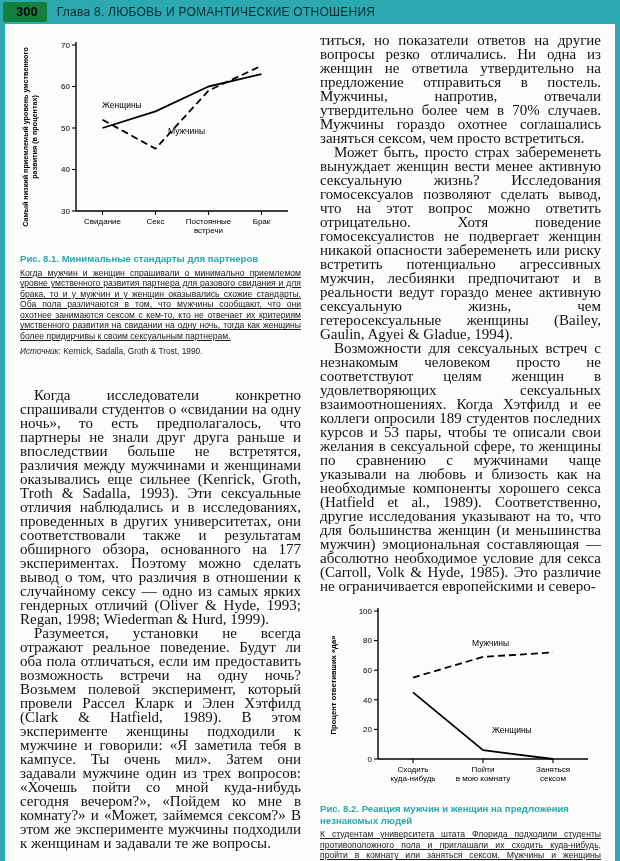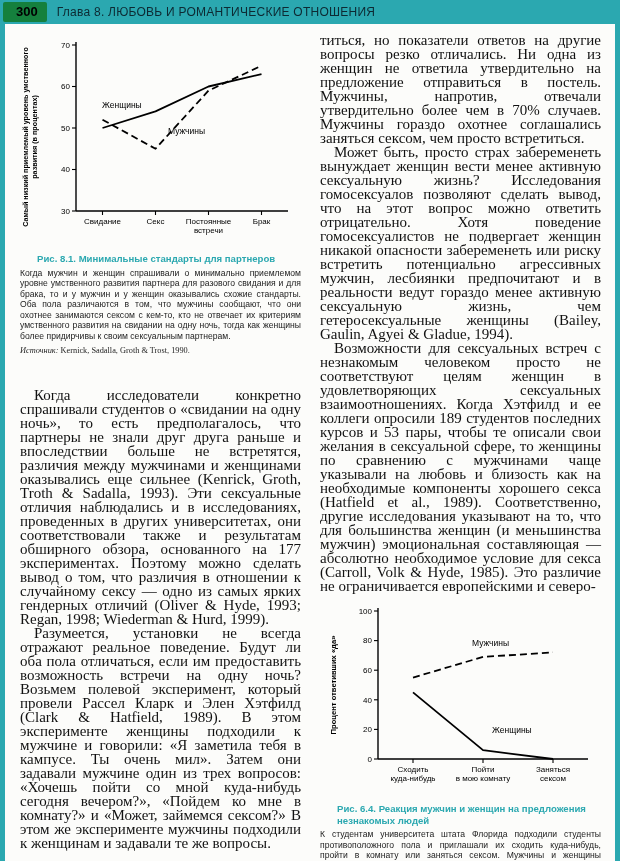--- a/index.html
+++ b/index.html
@@ -57,28 +57,28 @@
     transform:translate(-50%,-50%) rotate(-90deg);font-weight:bold;
   }
   .ylabel2{
     left:13px;top:84px;width:160px;font-size:7.6px;line-height:9px;
     transform:translate(-50%,-50%) rotate(-90deg);font-weight:bold;
   }
   
   .cap-title{
     font-family:"Liberation Sans", sans-serif;
     color:var(--accent,#2BA8B0);font-weight:bold;font-size:9.6px;
-    line-height:11.5px;margin:6px 0 3px 17px;
+    line-height:11.5px;margin:6px 0 3px 0;
   }
   .cap-body{
     font-family:"Liberation Sans", sans-serif;
-    font-size:8.6px;line-height:10.6px;text-align:justify;color:#1c1c1c;
+    font-size:8.6px;line-height:10.6px;text-align:justify;color:#1c1c1c;text-decoration:underline;
   }
   .fig-source{
-    font-family:Liberation Serif, serif;
+    font-family:Liberation Sans, sans-serif;
     font-size:8.3px;line-height:10px;margin-top:4px;color:#1c1c1c;
   }
   .fig-source .src-label{font-style:italic;}
   .body-block{margin-top:32px;}
 </style>
 </head>
 <body>
 
 <div class="page">
 
@@ -167,17 +167,17 @@
           <line x1="207" y1="158" x2="207" y2="162" stroke="#000" stroke-width="1.1"></line>
           <text x="207" y="171" text-anchor="middle" font-size="8">Заняться</text>
           <text x="207" y="180" text-anchor="middle" font-size="8">сексом</text>
           <polyline points="67,76.6 137,55.88000000000001 207,51.44" fill="none" stroke="#000" stroke-width="1.8" stroke-linejoin="round" stroke-dasharray="7 4"></polyline>
           <text x="126" y="45" font-size="8.5">Мужчины</text>
           <polyline points="67,91.39999999999999 137,149.12 207,158" fill="none" stroke="#000" stroke-width="1.8" stroke-linejoin="round"></polyline>
           <text x="146" y="132" font-size="8.5">Женщины</text>
         </svg>
     </div>
 
-    <div class="cap-title">Рис. 6.4. Реакция мужчин и женщин на предложения незнакомых людей</div>
+    <div class="cap-title">Рис. 8.2. Реакция мужчин и женщин на предложения незнакомых людей</div>
     <div class="cap-body">К студентам университета штата Флорида подходили студенты противоположного пола и приглашали их сходить куда-нибудь, пройти в комнату или заняться сексом. Мужчины и женщины одинаково приветливо отвечали на предложения сходить куда-нибудь, но отличались в реакции на предложения сексуального характера.</div>
   </div>
 
 </div>
 
 </body></html>

